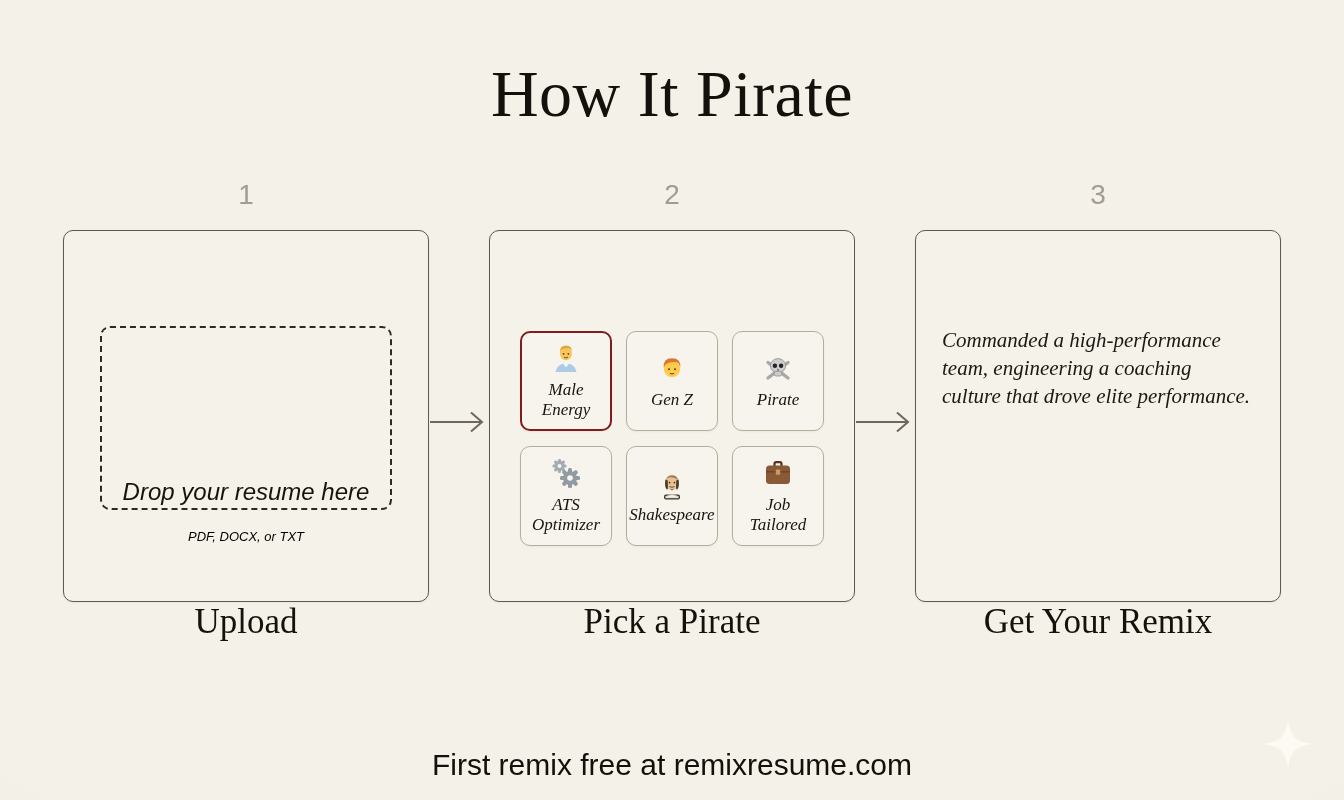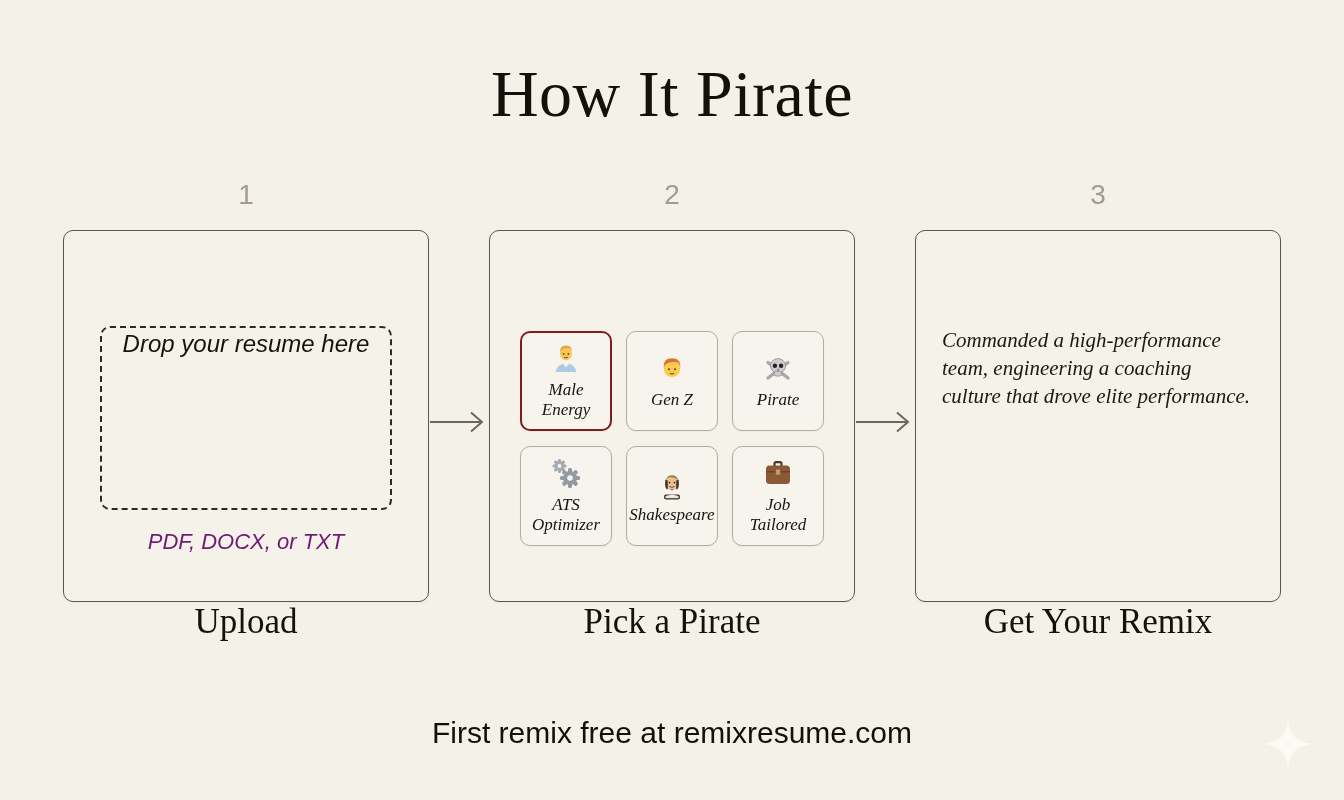--- a/index.html
+++ b/index.html
@@ -31,27 +31,27 @@
     border:1.5px solid #5e584e; border-radius:10px;
     box-shadow:0 1px 3px rgba(60,50,30,0.05);
     display:flex; flex-direction:column; align-items:center;font-style:italic;
   }
   .step-label { font-size:35px; color:#15110c; }
 
   
   .dropzone {
     margin-top:95px; width:292px; height:184px;
     border:2px dashed #2e2a23; border-radius:10px;
-    display:flex; align-items:flex-start; justify-content:center;
+    display:flex; align-items:flex-end; justify-content:center;
     text-align:center; font-family:"Liberation Sans", sans-serif;
     font-size:24px; line-height:1.33; color:#17130e; cursor:pointer;
   }
   .dz-hint {
     margin-top:19px; font-family:"Liberation Sans", sans-serif;
-    font-size:22px; color:#701a75;
+    font-size:13px; color:#000000;
   }
 
   
   .style-grid {
     margin-top:100px; display:grid;
     grid-template-columns:repeat(3, 92px); gap:15px 14px;
   }
   .style-tile {
     width:92px; height:100px; background:#f7f4ed;
     border:1px solid #b5ae9f; border-radius:10px;
@@ -72,21 +72,21 @@
   }
   .remix-text b { font-weight:bold; }
   .caret-icon { display:inline-block; vertical-align:-5px; margin-left:2px; }
 
   
   .flow-arrow { position:absolute; top:409px; width:60px; height:26px; }
   .flow-arrow.a1 { left:429px; }
   .flow-arrow.a2 { left:855px; }
 
   .footer {
-    position:absolute; top:716px; left:0; width:100%;
+    position:absolute; top:748px; left:0; width:100%;
     text-align:center; font-family:"Liberation Sans", sans-serif;
     font-size:30px; color:#14110c;
   }
 
   .sparkle { position:absolute; left:1262px; top:718px; width:52px; height:52px; }
 </style>
 </head>
 <body>
 
 <div class="canvas">

